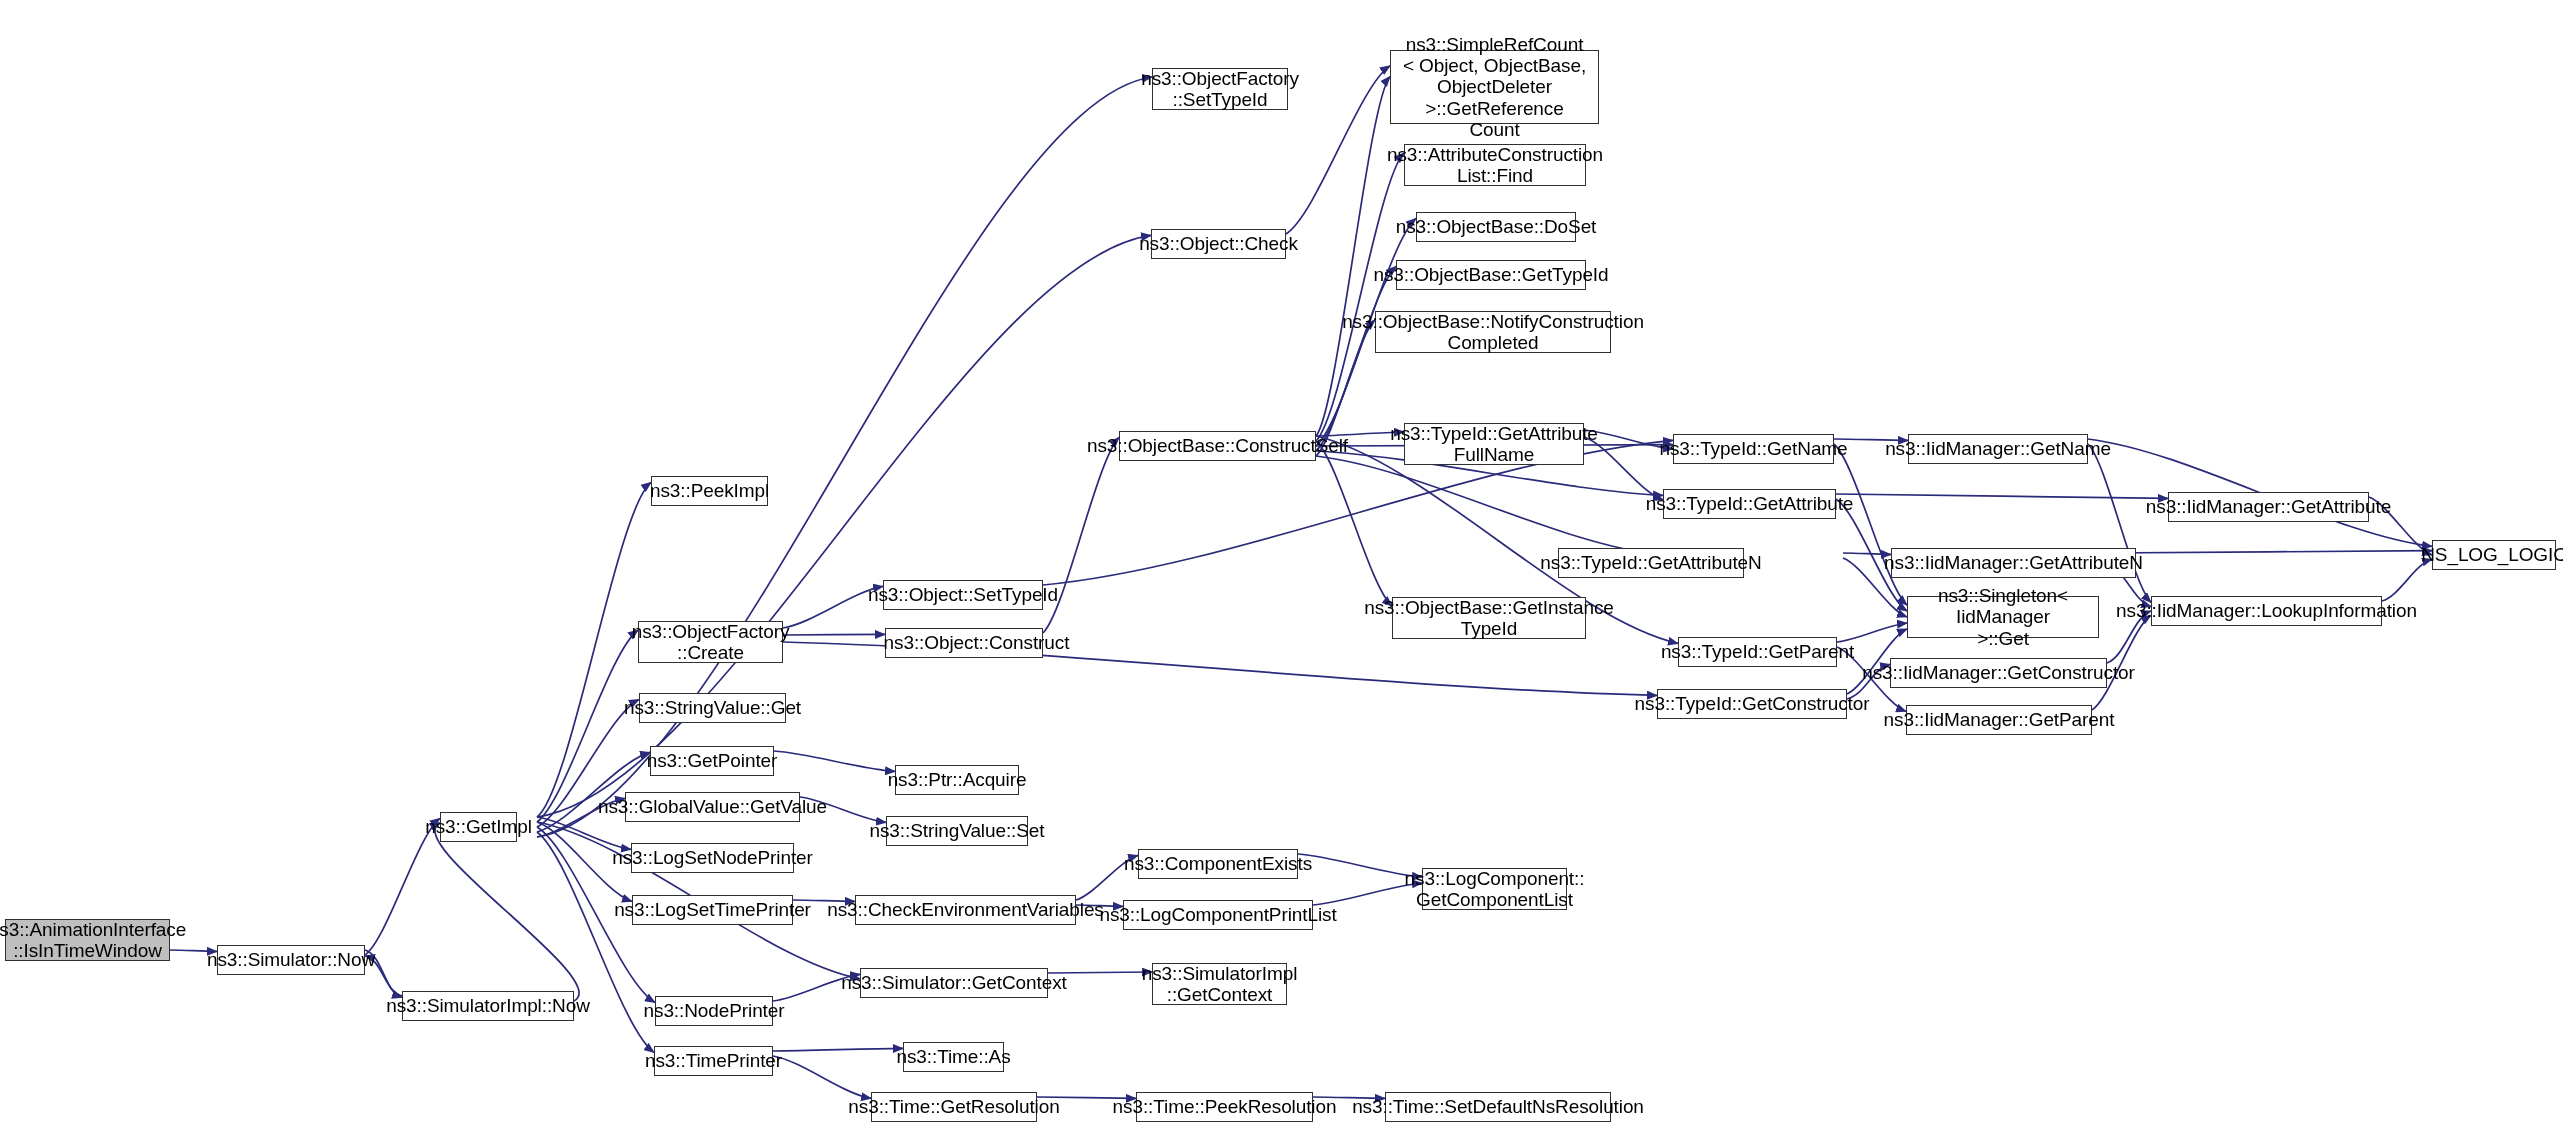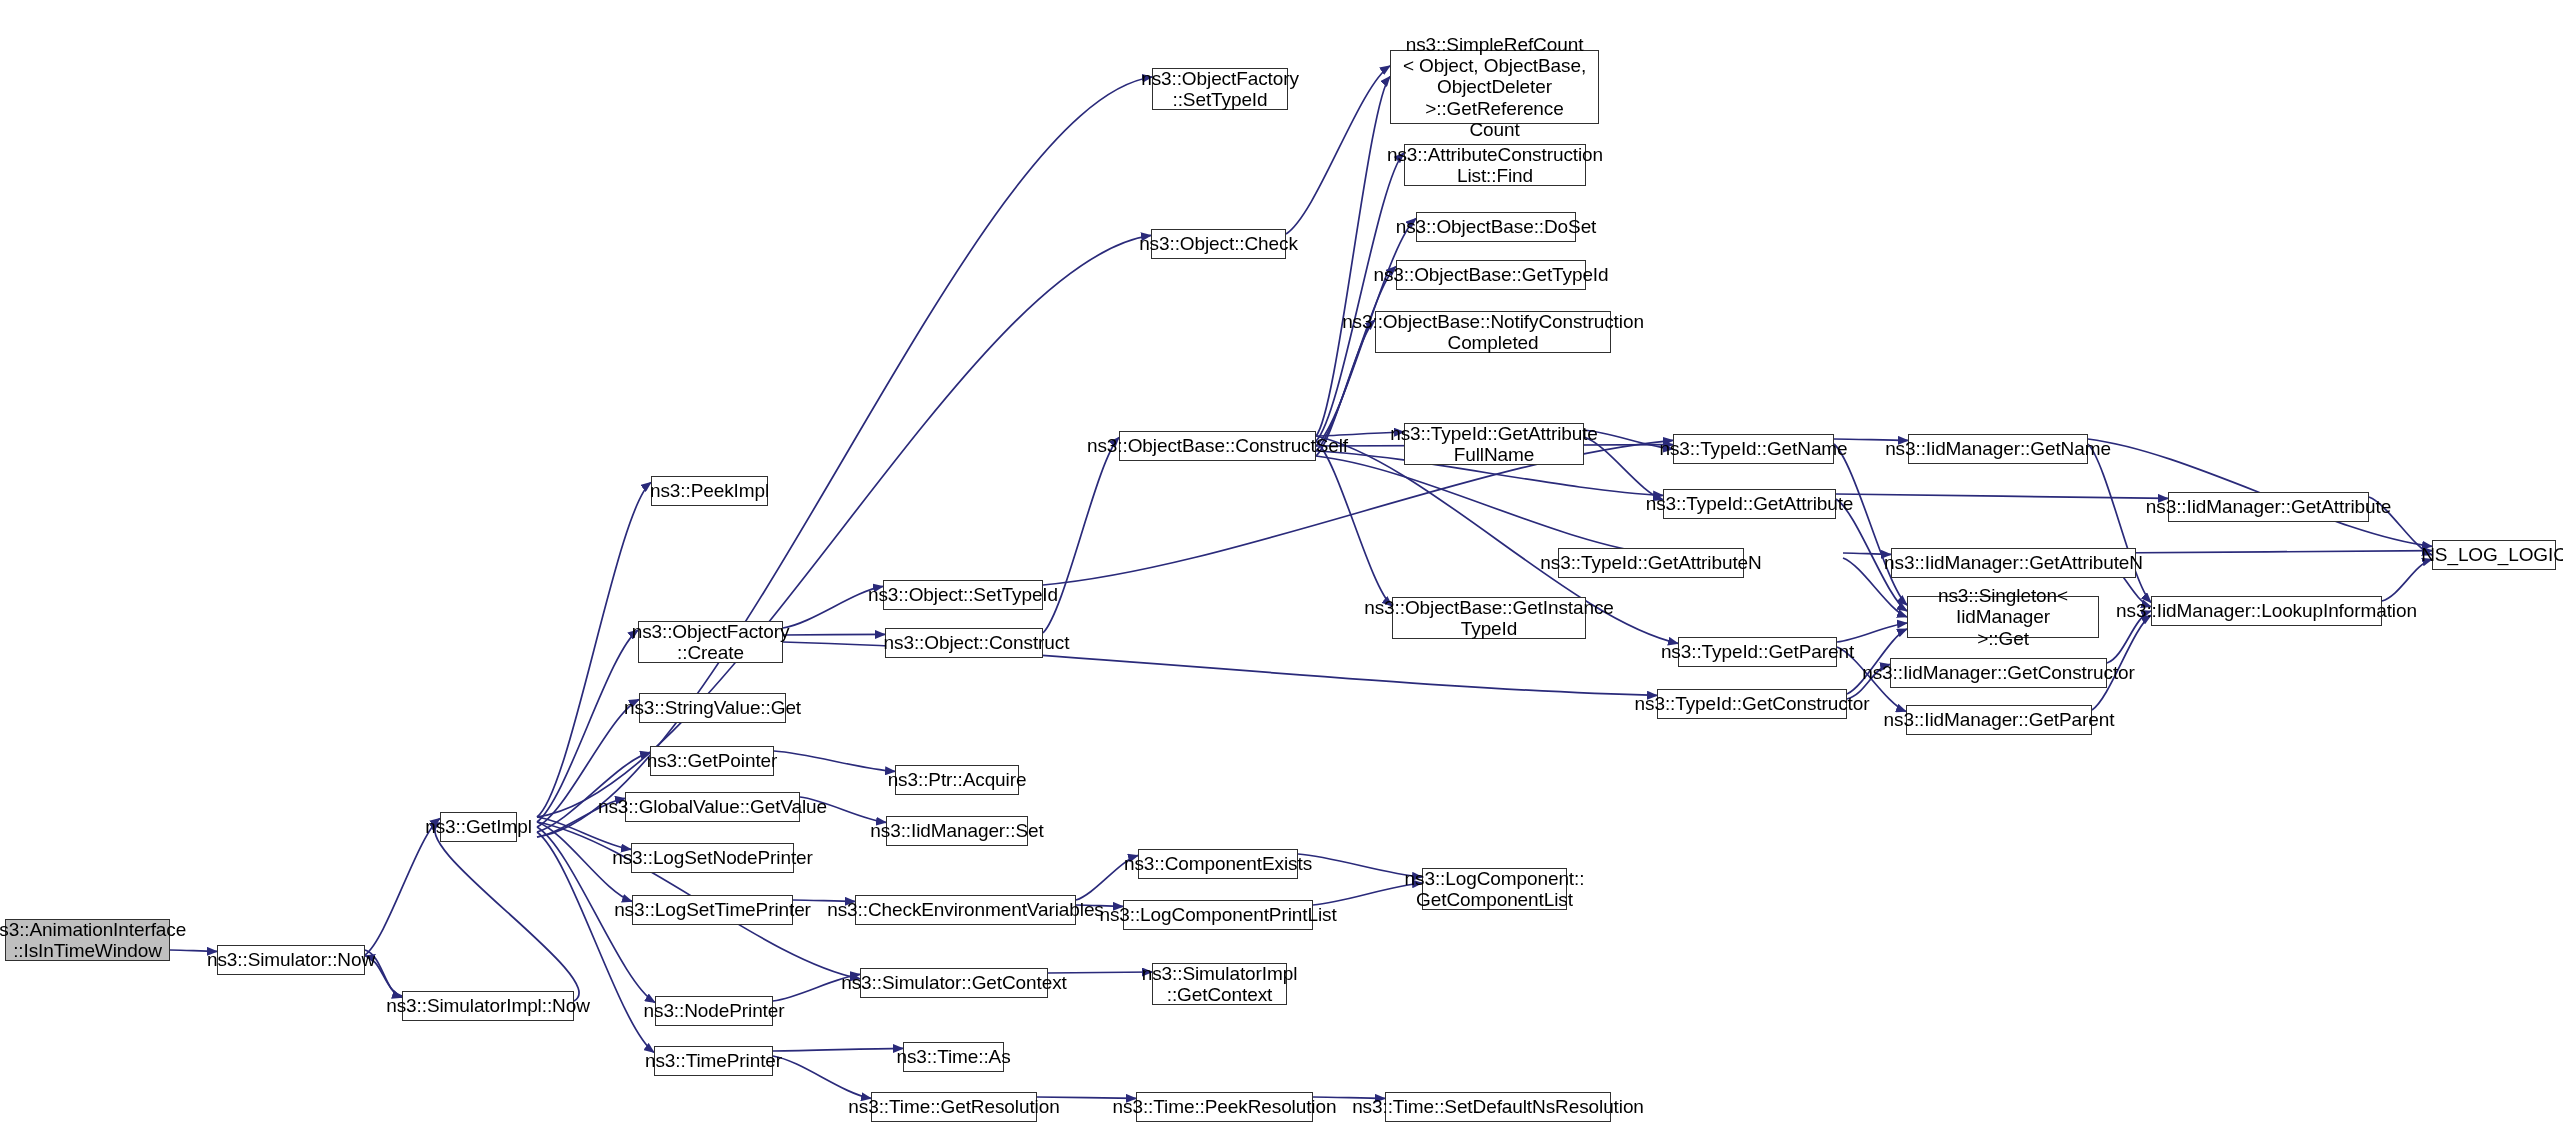--- a/index.html
+++ b/index.html
@@ -105,21 +105,21 @@
       <div class="node thick" style="left: 638px; top: 621px; width: 145px; height: 42px;">ns3::ObjectFactory
 ::Create</div>
       <div class="node thick" style="left: 639px; top: 693px; width: 147px; height: 30px;">ns3::StringValue::Get</div>
       <div class="node thick" style="left: 650px; top: 746px; width: 124px; height: 30px;">ns3::GetPointer</div>
       <div class="node thick" style="left: 625px; top: 792px; width: 175px; height: 30px;">ns3::GlobalValue::GetValue</div>
       <div class="node thick" style="left: 631px; top: 843px; width: 163px; height: 30px;">ns3::LogSetNodePrinter</div>
       <div class="node thick" style="left: 632px; top: 895px; width: 161px; height: 30px;">ns3::LogSetTimePrinter</div>
       <div class="node thick" style="left: 655px; top: 996px; width: 118px; height: 30px;">ns3::NodePrinter</div>
       <div class="node thick" style="left: 654px; top: 1046px; width: 119px; height: 30px;">ns3::TimePrinter</div>
       <div class="node thick" style="left: 895px; top: 765px; width: 124px; height: 30px;">ns3::Ptr::Acquire</div>
-      <div class="node thick" style="left: 886px; top: 816px; width: 142px; height: 30px;">ns3::IidManager::Set</div>
+      <div class="node thick" style="left: 886px; top: 816px; width: 142px; height: 30px;">ns3::StringValue::Set</div>
       <div class="node thick" style="left: 855px; top: 895px; width: 221px; height: 30px;">ns3::CheckEnvironmentVariables</div>
       <div class="node thick" style="left: 860px; top: 968px; width: 188px; height: 30px;">ns3::Simulator::GetContext</div>
       <div class="node thick" style="left: 903px; top: 1042px; width: 101px; height: 30px;">ns3::Time::As</div>
       <div class="node thick" style="left: 871px; top: 1092px; width: 166px; height: 30px;">ns3::Time::GetResolution</div>
       <div class="node thick" style="left: 1138px; top: 849px; width: 160px; height: 30px;">ns3::ComponentExists</div>
       <div class="node thick" style="left: 1123px; top: 900px; width: 190px; height: 30px;">ns3::LogComponentPrintList</div>
       <div class="node thick" style="left: 1422px; top: 868px; width: 145px; height: 42px;">ns3::LogComponent::
 GetComponentList</div>
       <div class="node thick" style="left: 1152px; top: 963px; width: 135px; height: 42px;">ns3::SimulatorImpl
 ::GetContext</div>

